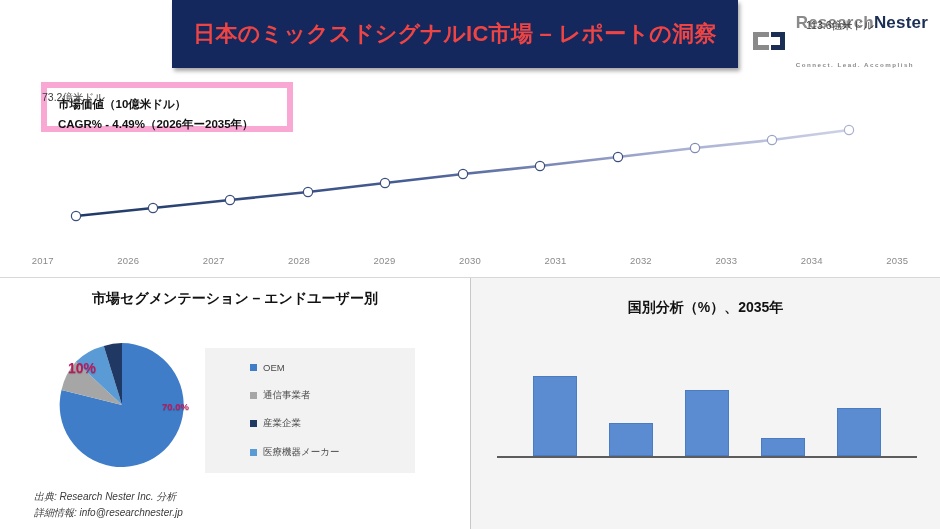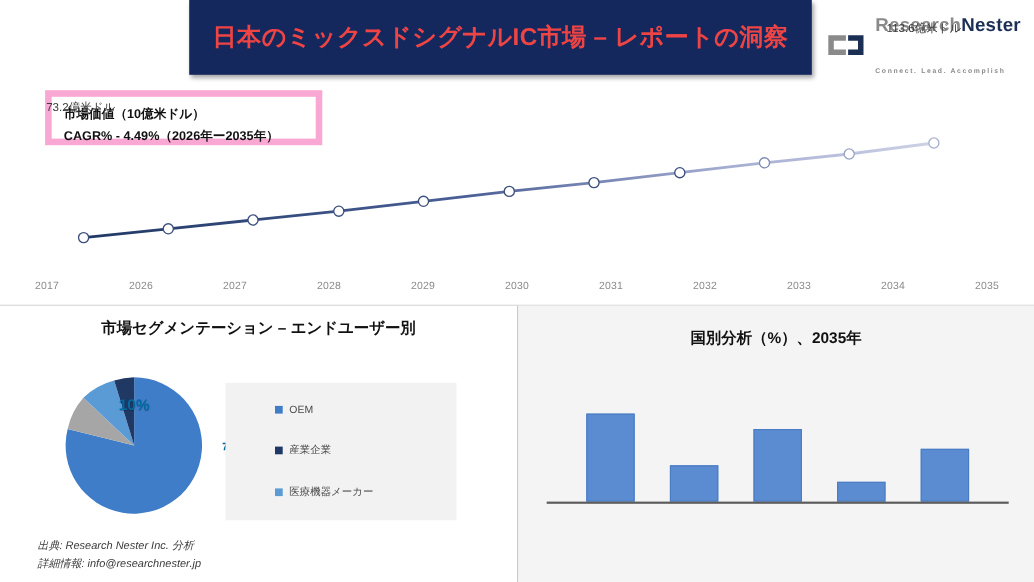--- a/index.html
+++ b/index.html
@@ -70,21 +70,21 @@
   .right-panel-bg { position:absolute; left:471px; top:278px; width:469px; height:251px; background:#f4f4f4; }
 
   
   .pie-panel { position:absolute; left:0; top:278px; width:470px; height:251px; }
   .pie-title {
     text-align:center; font-size:14px; font-weight:bold; color:#111;
     line-height:1.5; padding:10px 30px 0 30px;
   }
   .pie-area { position:absolute; left:42px; top:60px; width:160px; height:135px; }
   .pie-pct {
-    position:absolute; color:#0369a1; font-weight:bold; text-shadow:0 1px 1px rgba(0,0,0,.25);margin-left:40px;
+    position:absolute; color:#be185d; font-weight:bold; text-shadow:0 1px 1px rgba(0,0,0,.25);
   }
   .pct-70 { font-size:9.5px; left:120px; top:63px; }
   .pct-10 { font-size:14px;  left:26px;  top:22px; }
 
   .pie-legend {
     position:absolute; left:205px; top:348px; width:210px; height:125px;
     background:#f2f2f2;
     display:flex; flex-direction:column; justify-content:space-around;
     padding:6px 0 6px 45px;
   }
@@ -212,20 +212,24 @@
     <span class="pie-pct pct-10">10%</span>
   </div>
 </div>
 
 <div class="pie-legend">
   <div class="lg-row">
     <span class="lg-swatch" style="background:#3f7dc9"></span>
     <span class="lg-label">OEM</span>
   </div>
   <div class="lg-row">
+    <span class="lg-swatch" style="background:#a6a6a6"></span>
+    <span class="lg-label">通信事業者</span>
+  </div>
+  <div class="lg-row">
     <span class="lg-swatch" style="background:#1f3864"></span>
     <span class="lg-label">産業企業</span>
   </div>
   <div class="lg-row">
     <span class="lg-swatch" style="background:#5b9bd5"></span>
     <span class="lg-label">医療機器メーカー</span>
   </div>
 </div>
 
 <div class="footer">

